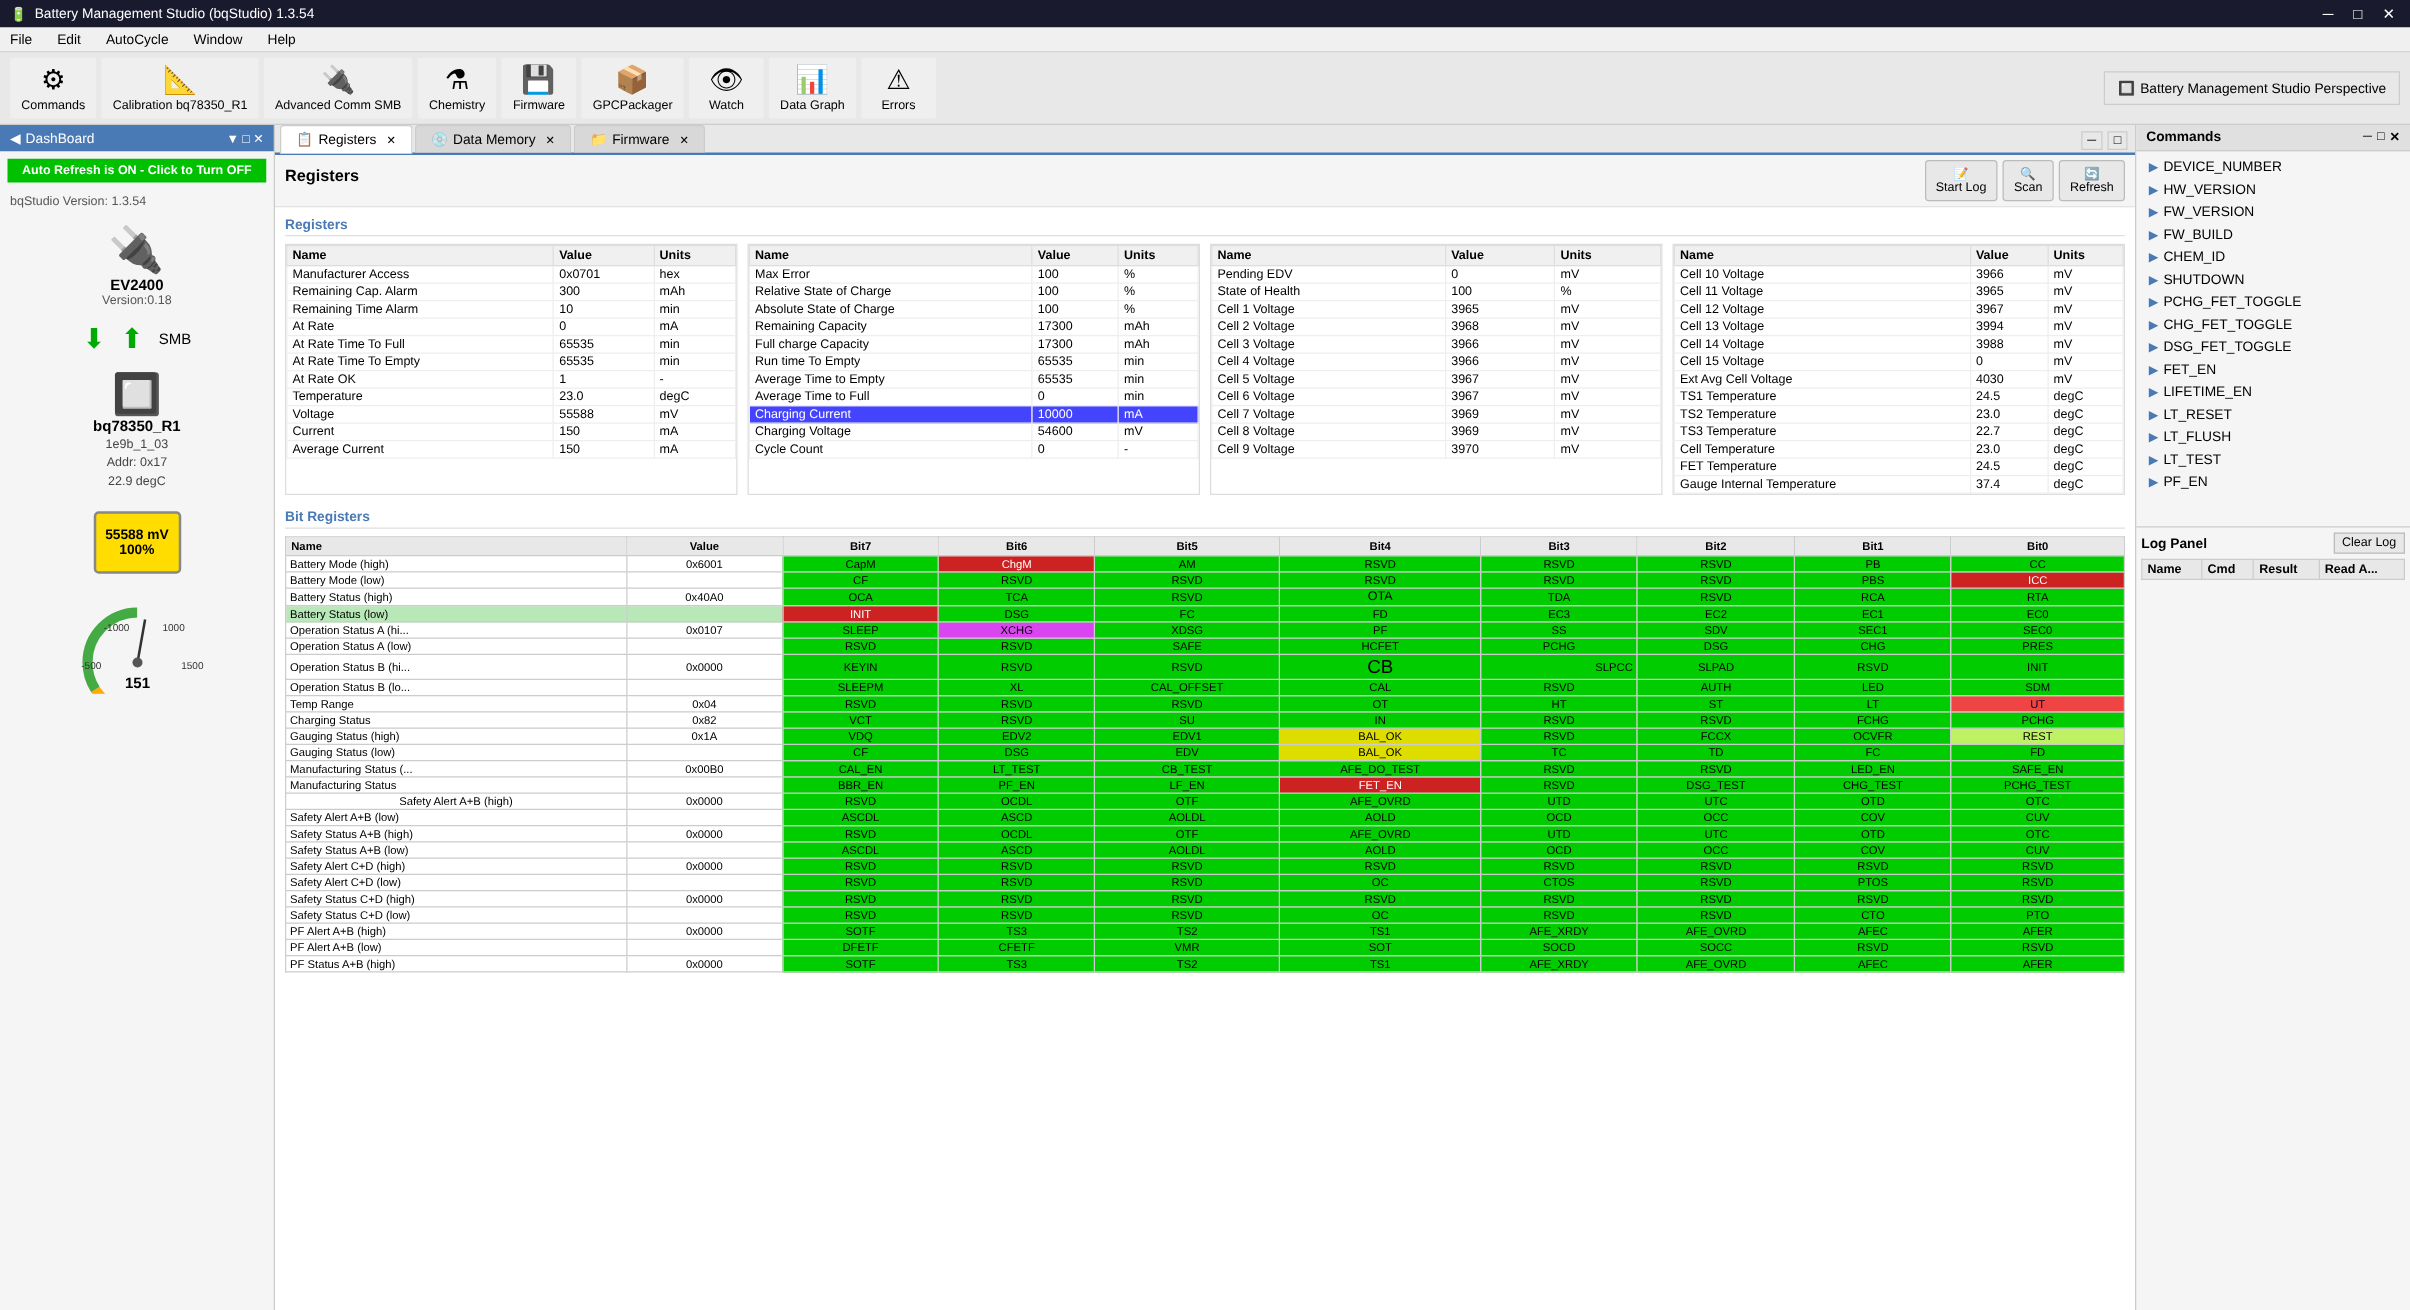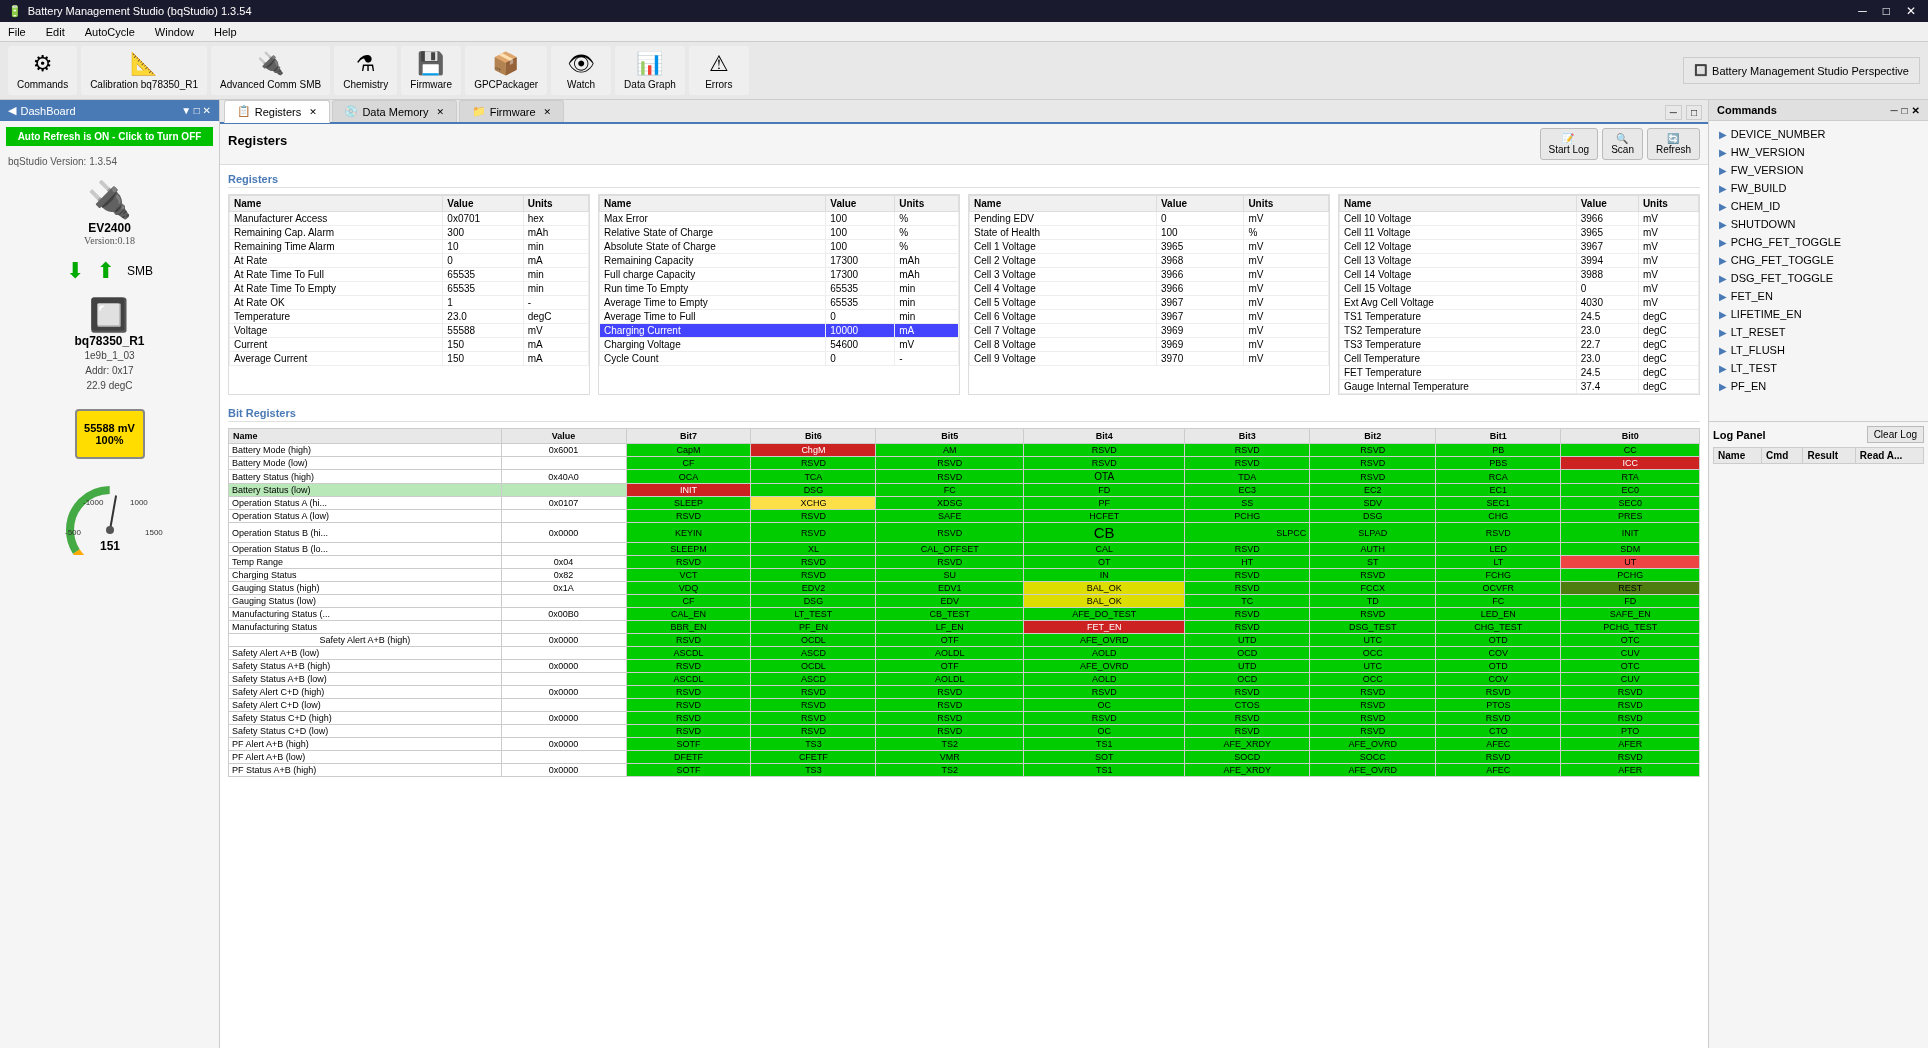--- a/index.html
+++ b/index.html
@@ -25,21 +25,21 @@
     
     .main-layout { display: flex; height: calc(100vh - 100px); }
     
     
     .left-panel { width: 220px; background: #f5f5f5; border-right: 1px solid #ccc; display: flex; flex-direction: column; }
     .dashboard-tab { background: #4a7ab5; color: #fff; padding: 4px 8px; font-size: 11px; display: flex; align-items: center; gap: 4px; }
     .auto-refresh-btn { background: #00c000; color: #fff; margin: 6px; padding: 4px 8px; font-size: 10px; border: none; cursor: pointer; font-weight: bold; }
     .version-info { padding: 4px 8px; font-size: 10px; color: #555; }
     .device-section { padding: 8px; display: flex; flex-direction: column; align-items: center; }
     .device-name { font-weight: bold; font-size: 12px; }
-    .device-version { font-size: 10px; color: #555; font-family: Liberation Serif, serif; }
+    .device-version { font-size: 10px; color: #555; }
     .chip-section { display: flex; flex-direction: column; align-items: center; padding: 8px; }
     .chip-name { font-weight: bold; font-size: 12px; }
     .chip-details { font-size: 10px; color: #444; text-align: center; line-height: 1.5; }
     .battery-section { display: flex; flex-direction: column; align-items: center; padding: 8px; }
     .battery-display { background: #ffdd00; border: 2px solid #888; border-radius: 4px; width: 70px; height: 50px; display: flex; flex-direction: column; align-items: center; justify-content: center; font-size: 11px; font-weight: bold; }
     .gauge-section { display: flex; justify-content: center; padding: 8px; }
 
     
     .center-panel { flex: 1; display: flex; flex-direction: column; background: #fff; }
     .tab-bar { background: #e8e8e8; border-bottom: 2px solid #4a7ab5; display: flex; align-items: flex-end; padding: 0 4px; gap: 2px; }
@@ -618,21 +618,21 @@
                 <td style="background: rgb(0, 204, 0); color: rgb(0, 0, 0); font-size: 9px; min-width: 55px;">FD</td>
                 <td style="background: rgb(0, 204, 0); color: rgb(0, 0, 0); font-size: 9px; min-width: 55px;">EC3</td>
                 <td style="background: rgb(0, 204, 0); color: rgb(0, 0, 0); font-size: 9px; min-width: 55px;">EC2</td>
                 <td style="background: rgb(0, 204, 0); color: rgb(0, 0, 0); font-size: 9px; min-width: 55px;">EC1</td>
                 <td style="background: rgb(0, 204, 0); color: rgb(0, 0, 0); font-size: 9px; min-width: 55px;">EC0</td>
               </tr>
               <tr>
                 <td class="name-col" style="font-size: 9px;">Operation Status A (hi...</td>
                 <td class="value-col" style="font-size: 9px;">0x0107</td>
                 <td style="background: rgb(0, 204, 0); color: rgb(0, 0, 0); font-size: 9px; min-width: 55px;">SLEEP</td>
-                <td style="background: #fde047; color: rgb(0, 0, 0); font-size: 9px; min-width: 55px;">XCHG</td>
+                <td style="background: #d946ef; color: rgb(0, 0, 0); font-size: 9px; min-width: 55px;">XCHG</td>
                 <td style="background: rgb(0, 204, 0); color: rgb(0, 0, 0); font-size: 9px; min-width: 55px;">XDSG</td>
                 <td style="background: rgb(0, 204, 0); color: rgb(0, 0, 0); font-size: 9px; min-width: 55px;">PF</td>
                 <td style="background: rgb(0, 204, 0); color: rgb(0, 0, 0); font-size: 9px; min-width: 55px;">SS</td>
                 <td style="background: rgb(0, 204, 0); color: rgb(0, 0, 0); font-size: 9px; min-width: 55px;">SDV</td>
                 <td style="background: rgb(0, 204, 0); color: rgb(0, 0, 0); font-size: 9px; min-width: 55px;">SEC1</td>
                 <td style="background: rgb(0, 204, 0); color: rgb(0, 0, 0); font-size: 9px; min-width: 55px;">SEC0</td>
               </tr>
               <tr>
                 <td class="name-col" style="font-size: 9px;">Operation Status A (low)</td>
                 <td class="value-col" style="font-size: 9px;"></td>
@@ -696,21 +696,21 @@
               <tr>
                 <td class="name-col" style="font-size: 9px;">Gauging Status (high)</td>
                 <td class="value-col" style="font-size: 9px;">0x1A</td>
                 <td style="background: rgb(0, 204, 0); color: rgb(0, 0, 0); font-size: 9px; min-width: 55px;">VDQ</td>
                 <td style="background: rgb(0, 204, 0); color: rgb(0, 0, 0); font-size: 9px; min-width: 55px;">EDV2</td>
                 <td style="background: rgb(0, 204, 0); color: rgb(0, 0, 0); font-size: 9px; min-width: 55px;">EDV1</td>
                 <td style="background: rgb(221, 221, 0); color: rgb(0, 0, 0); font-size: 9px; min-width: 55px;">BAL_OK</td>
                 <td style="background: rgb(0, 204, 0); color: rgb(0, 0, 0); font-size: 9px; min-width: 55px;">RSVD</td>
                 <td style="background: rgb(0, 204, 0); color: rgb(0, 0, 0); font-size: 9px; min-width: 55px;">FCCX</td>
                 <td style="background: rgb(0, 204, 0); color: rgb(0, 0, 0); font-size: 9px; min-width: 55px;">OCVFR</td>
-                <td style="background: #4d7c0f; color: rgb(0, 0, 0); font-size: 9px; min-width: 55px;">REST</td>
+                <td style="background: #bef264; color: rgb(0, 0, 0); font-size: 9px; min-width: 55px;">REST</td>
               </tr>
               <tr>
                 <td class="name-col" style="font-size: 9px;">Gauging Status (low)</td>
                 <td class="value-col" style="font-size: 9px;"></td>
                 <td style="background: rgb(0, 204, 0); color: rgb(0, 0, 0); font-size: 9px; min-width: 55px;">CF</td>
                 <td style="background: rgb(0, 204, 0); color: rgb(0, 0, 0); font-size: 9px; min-width: 55px;">DSG</td>
                 <td style="background: rgb(0, 204, 0); color: rgb(0, 0, 0); font-size: 9px; min-width: 55px;">EDV</td>
                 <td style="background: rgb(221, 221, 0); color: rgb(0, 0, 0); font-size: 9px; min-width: 55px;">BAL_OK</td>
                 <td style="background: rgb(0, 204, 0); color: rgb(0, 0, 0); font-size: 9px; min-width: 55px;">TC</td>
                 <td style="background: rgb(0, 204, 0); color: rgb(0, 0, 0); font-size: 9px; min-width: 55px;">TD</td>

